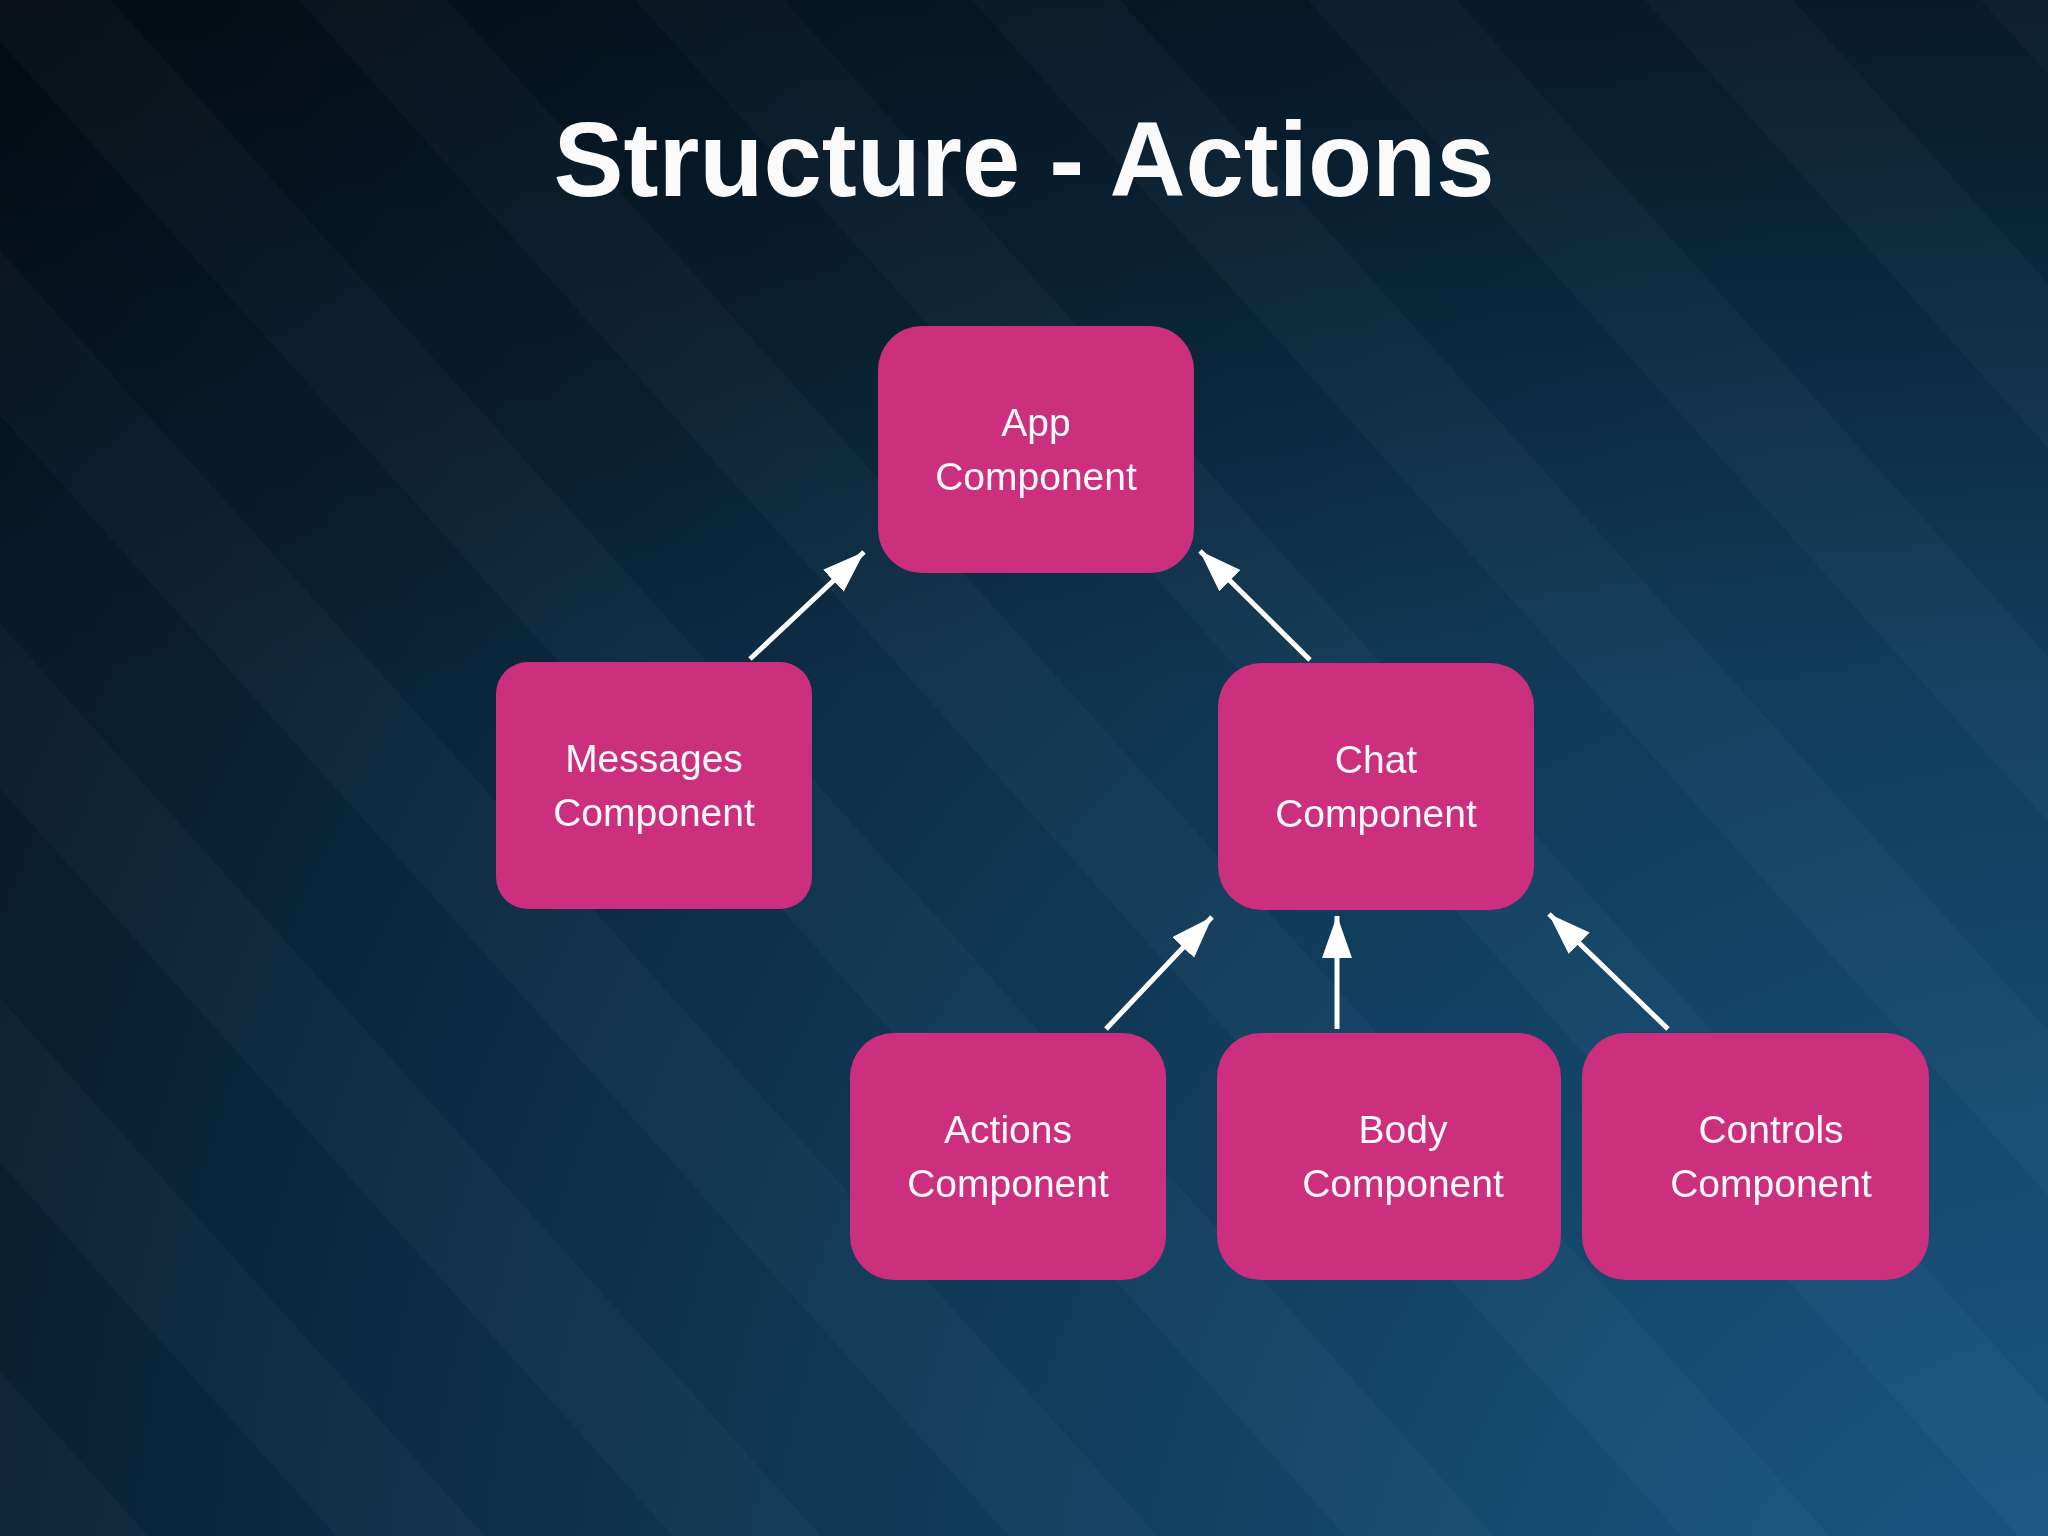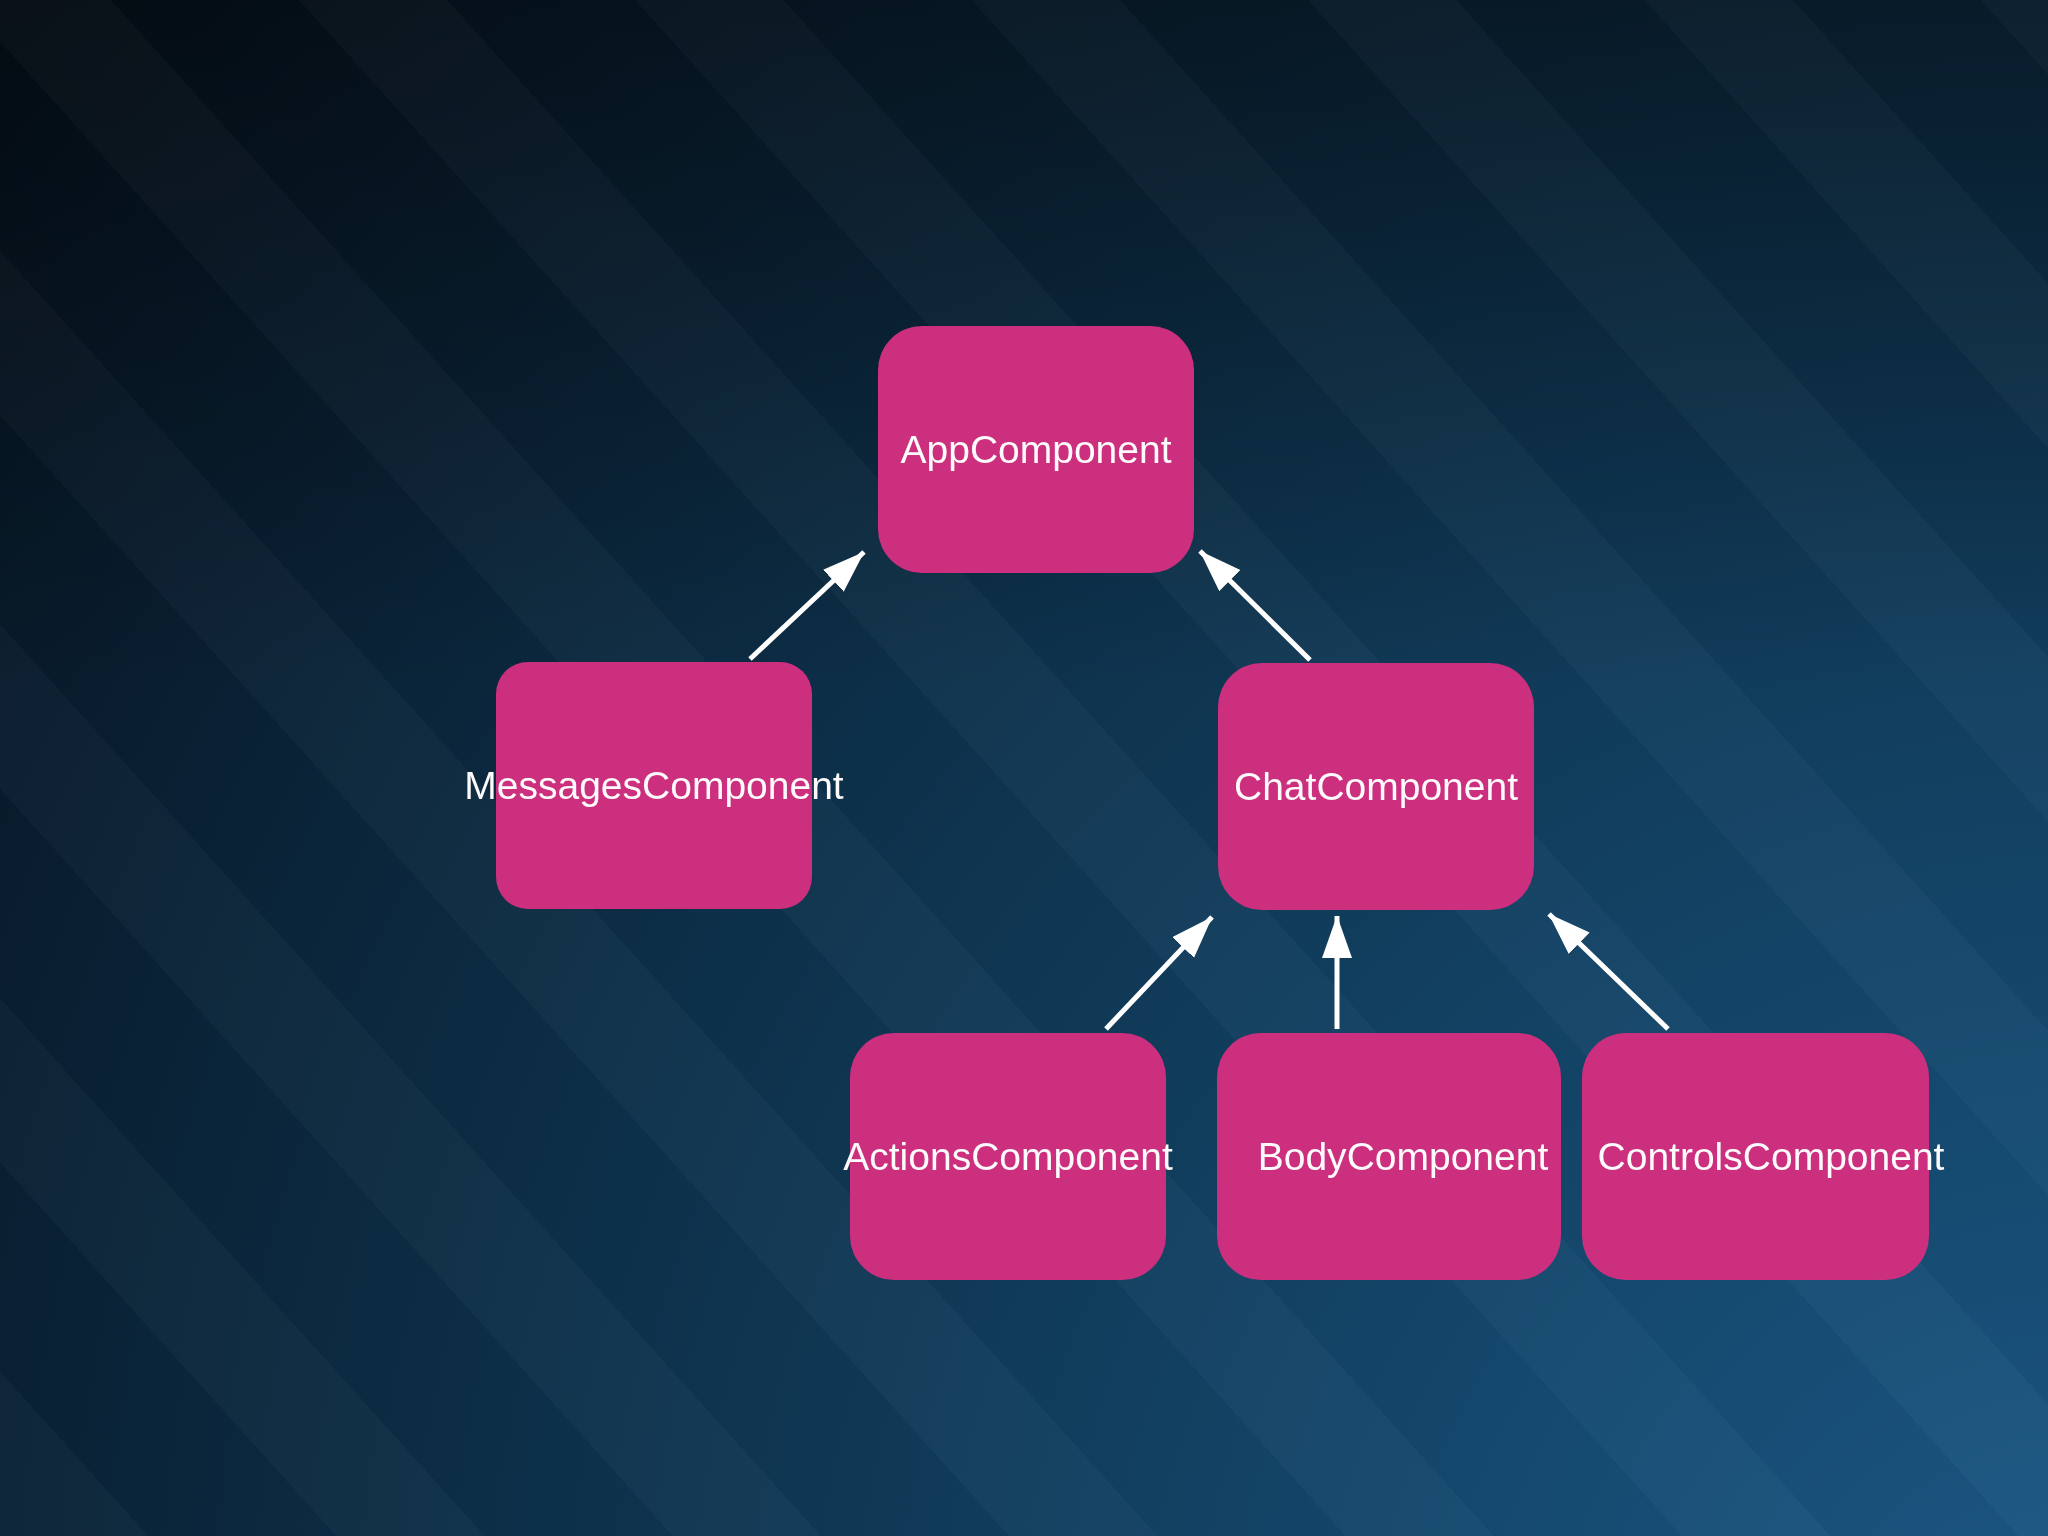--- a/index.html
+++ b/index.html
@@ -50,41 +50,42 @@
     z-index: 1;
   }
   .node {
     position: absolute;
     width: 316px;
     height: 247px;
     border-radius: 44px;
     background: var(--node-fill, #cc2f7e);
     color: #fcfafb;
     display: flex;
-    flex-direction: row;
+    flex-direction: column;
     align-items: center;
     justify-content: center;
     text-align: center;
     font-size: 39px;
     line-height: 54px;
     font-weight: normal;
     z-index: 2;
   }
   .node-app      { left: 878px;  top: 326px; }
   .node-messages { left: 496px;  top: 662px; border-radius: 32px; }
   .node-chat     { left: 1218px; top: 663px; }
   .node-header   { left: 850px;  top: 1033px; }
   .node-body     { left: 1217px; top: 1033px; padding-left: 28px; }
   .node-controls { left: 1582px; top: 1033px; padding-left: 31px; }
 </style>
 </head>
 <body>
 
 <div class="stage">
 
+  <h1 class="slide-title">Structure - Actions</h1>
 
   <svg class="diagram-svg" width="2048" height="1536" viewBox="0 0 2048 1536" xmlns="http://www.w3.org/2000/svg">
     <defs>
       <marker id="arrowhead" markerWidth="9" markerHeight="7" refX="8.4" refY="3" orient="auto">
         <path d="M0,0 L8.5,3 L0,6 Z" fill="#ffffff"></path>
       </marker>
     </defs>
     <g stroke="#ffffff" stroke-width="5" fill="none">
       <line x1="750" y1="659" x2="864" y2="552" marker-end="url(#arrowhead)"></line>
       <line x1="1310" y1="660" x2="1200" y2="551" marker-end="url(#arrowhead)"></line>

